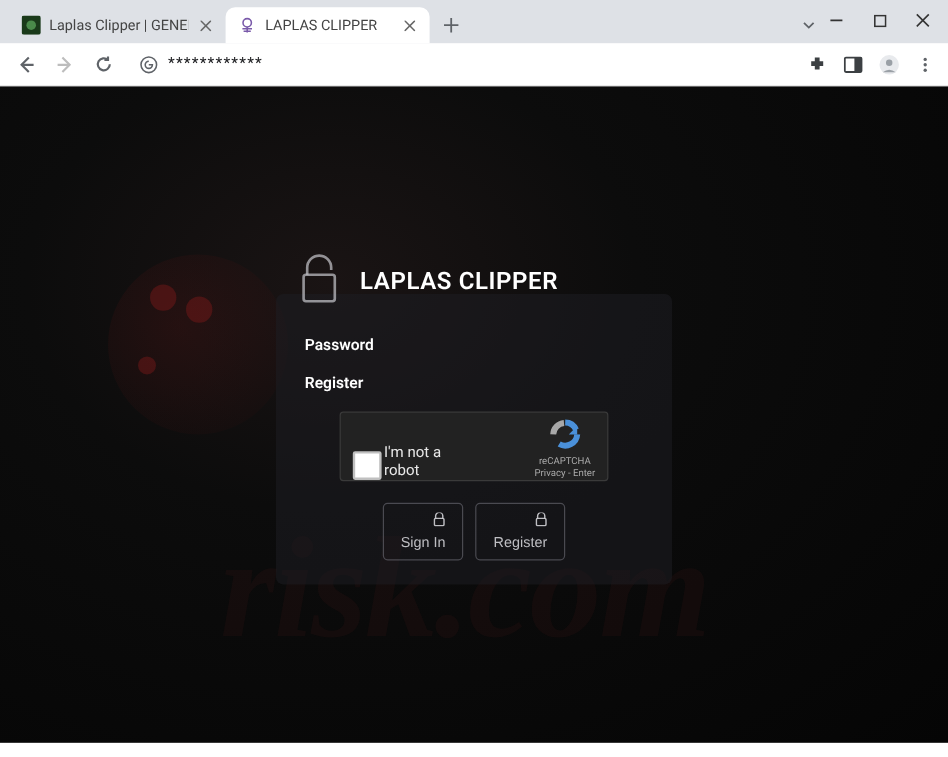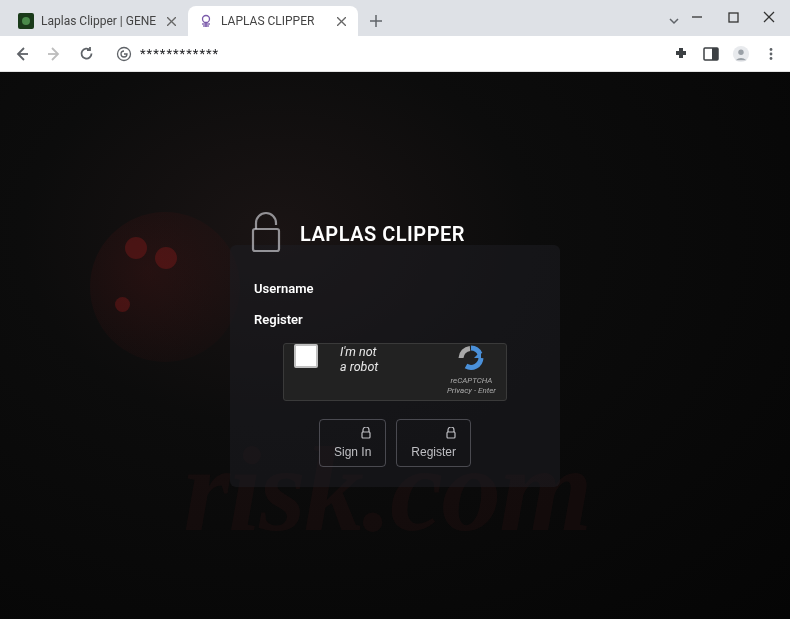--- a/index.html
+++ b/index.html
@@ -141,25 +141,24 @@
       font-size: 13px;
     }
     .field-input::placeholder { color: rgba(180,180,190,0.5); }
     .recaptcha {
       width: 224px;
       height: 58px;
       background: #222222;
       border: 1px solid #3a3a3a;
       border-radius: 3px;
       display: flex;
-      align-items: flex-start;
+      align-items: flex-end;
       padding: 0 10px;
       margin: 6px auto 18px auto;
-      gap: 22px;
-      font-style: italic;
+      gap: 2px;
     }
     .recaptcha-check { width: 24px; height: 24px; background: #fff; border: 2px solid #c0c0c0; border-radius: 2px; }
     .recaptcha-label { color: #e8e8e8; font-size: 12.5px; flex: 1; }
     .recaptcha-brand { text-align: center; font-size: 8px; color: #aaa; line-height: 1.2; margin-left: 46px; }
     .recaptcha-logo { width: 28px; height: 28px; margin: 0 auto 2px auto; }
     .btn-row { display: flex; justify-content: center; gap: 10px; }
     .auth-btn {
       background: transparent;
       border: 1px solid rgba(140,140,150,0.45);
       color: rgba(220,220,225,0.85);
@@ -313,21 +312,21 @@
           <path d="M8 18 L8 12 A10 10 0 0 1 28 12 L28 14" fill="none" stroke="rgba(200,200,205,0.7)" stroke-width="2.2"></path>
           <rect x="5" y="18" width="26" height="22" rx="2" fill="none" stroke="rgba(200,200,205,0.7)" stroke-width="2.2"></rect>
         </svg>
       </div>
       <div class="titles">
         <h1>LAPLAS CLIPPER</h1>
       </div>
     </div>
 
     <div class="field">
-      <label class="field-label">Username</label>
+      <label class="field-label">Password</label>
     </div>
 
     <div class="field">
       <label class="field-label">Register</label>
     </div>
 
     <div class="recaptcha">
       <div class="recaptcha-check"></div>
       <div class="recaptcha-label">I'm not a robot</div>
       <div class="recaptcha-brand">

